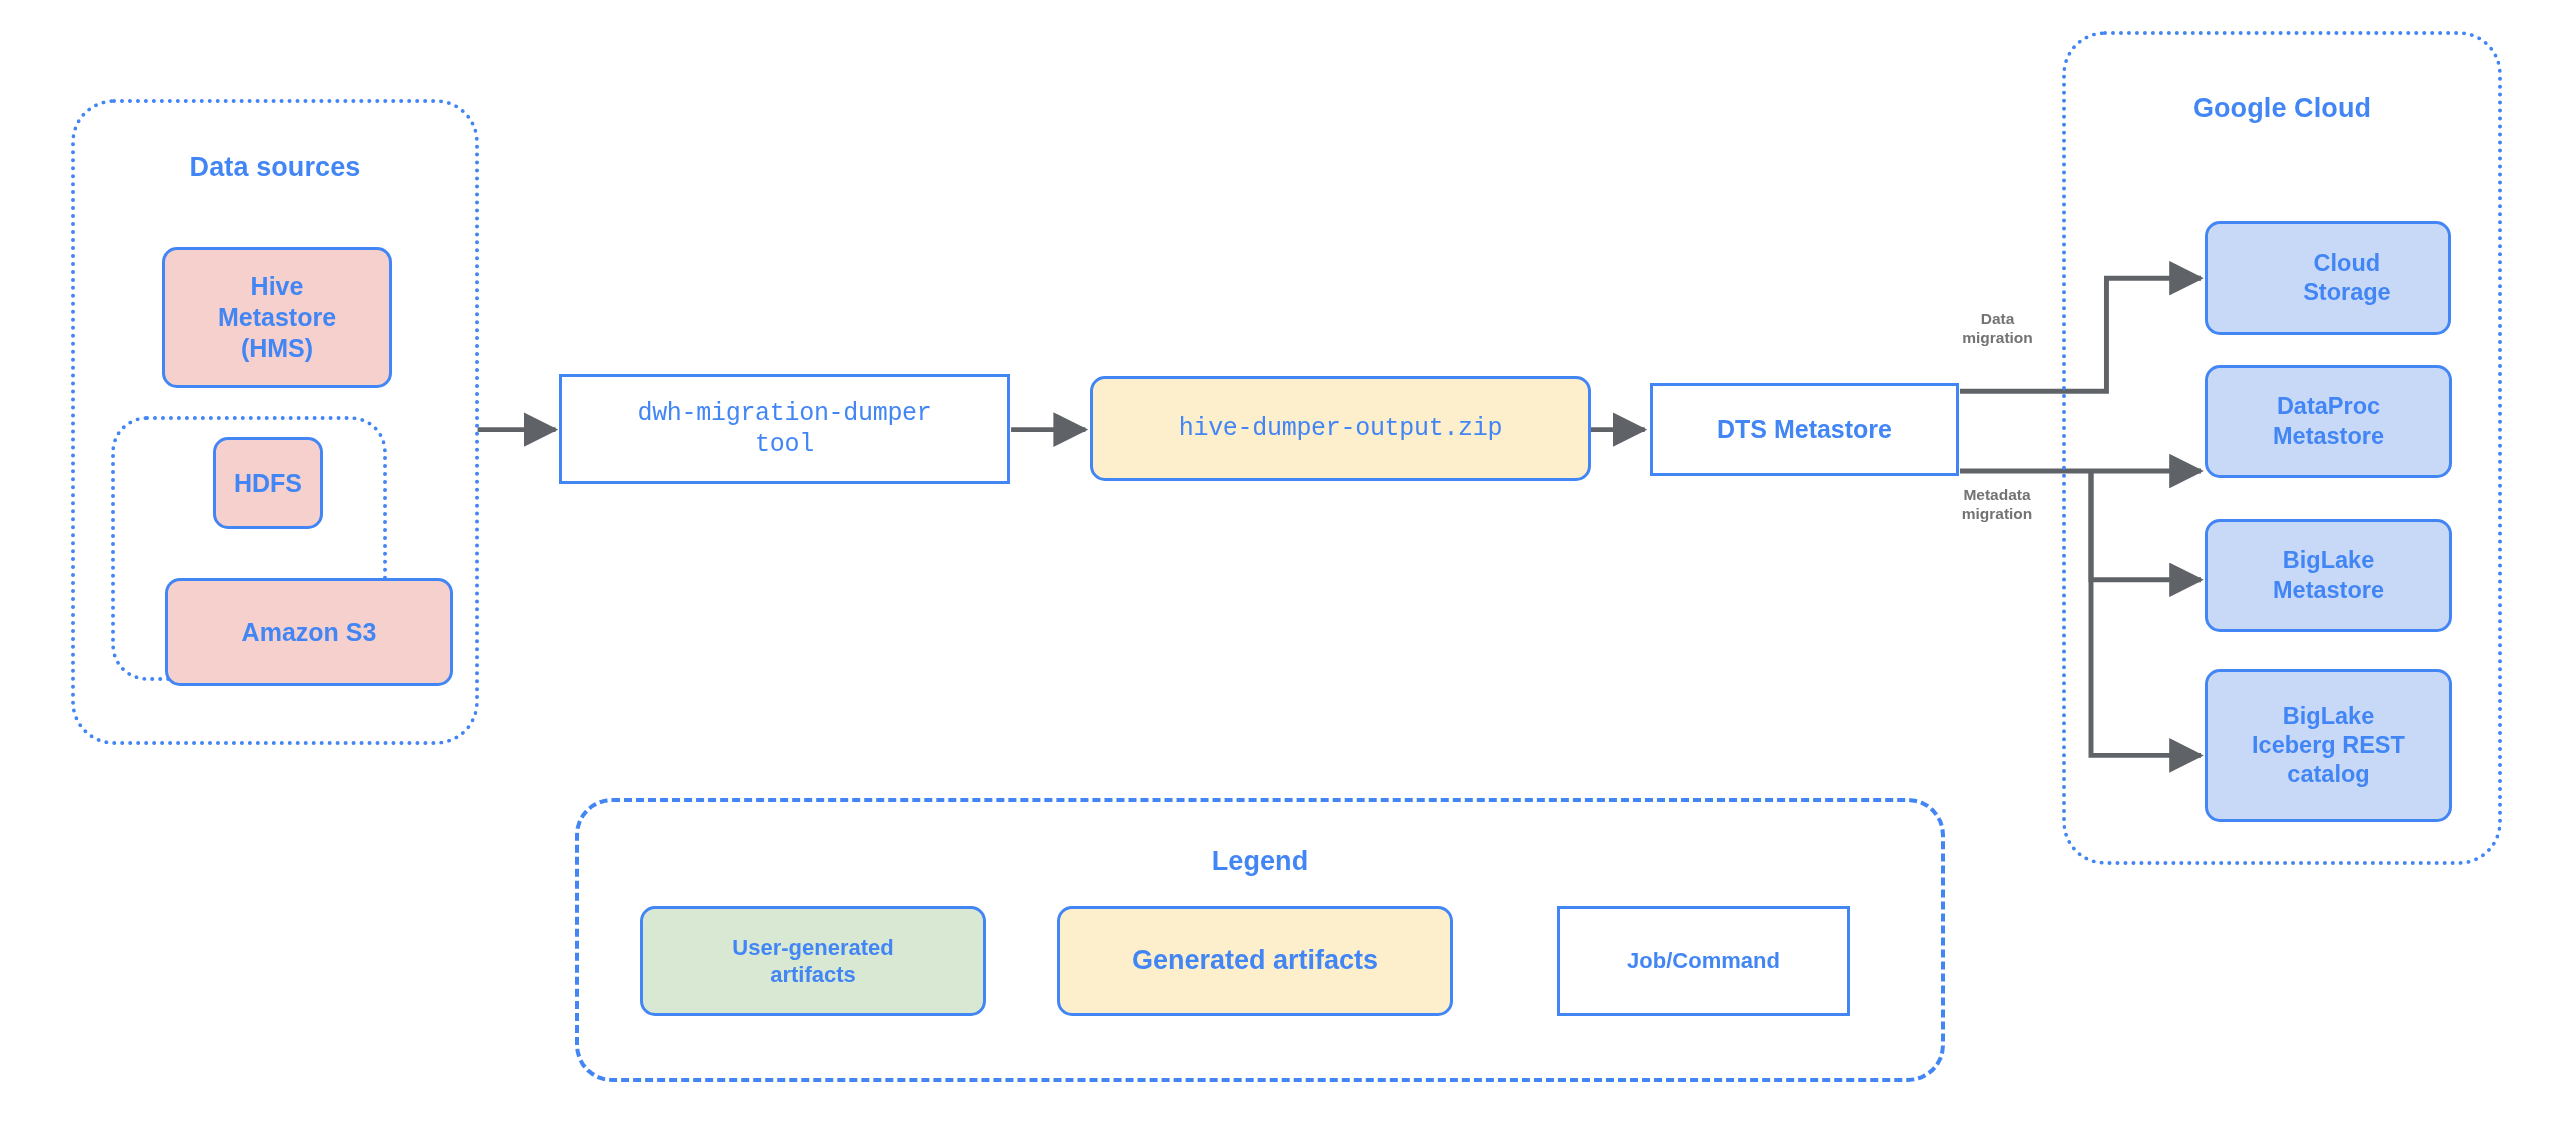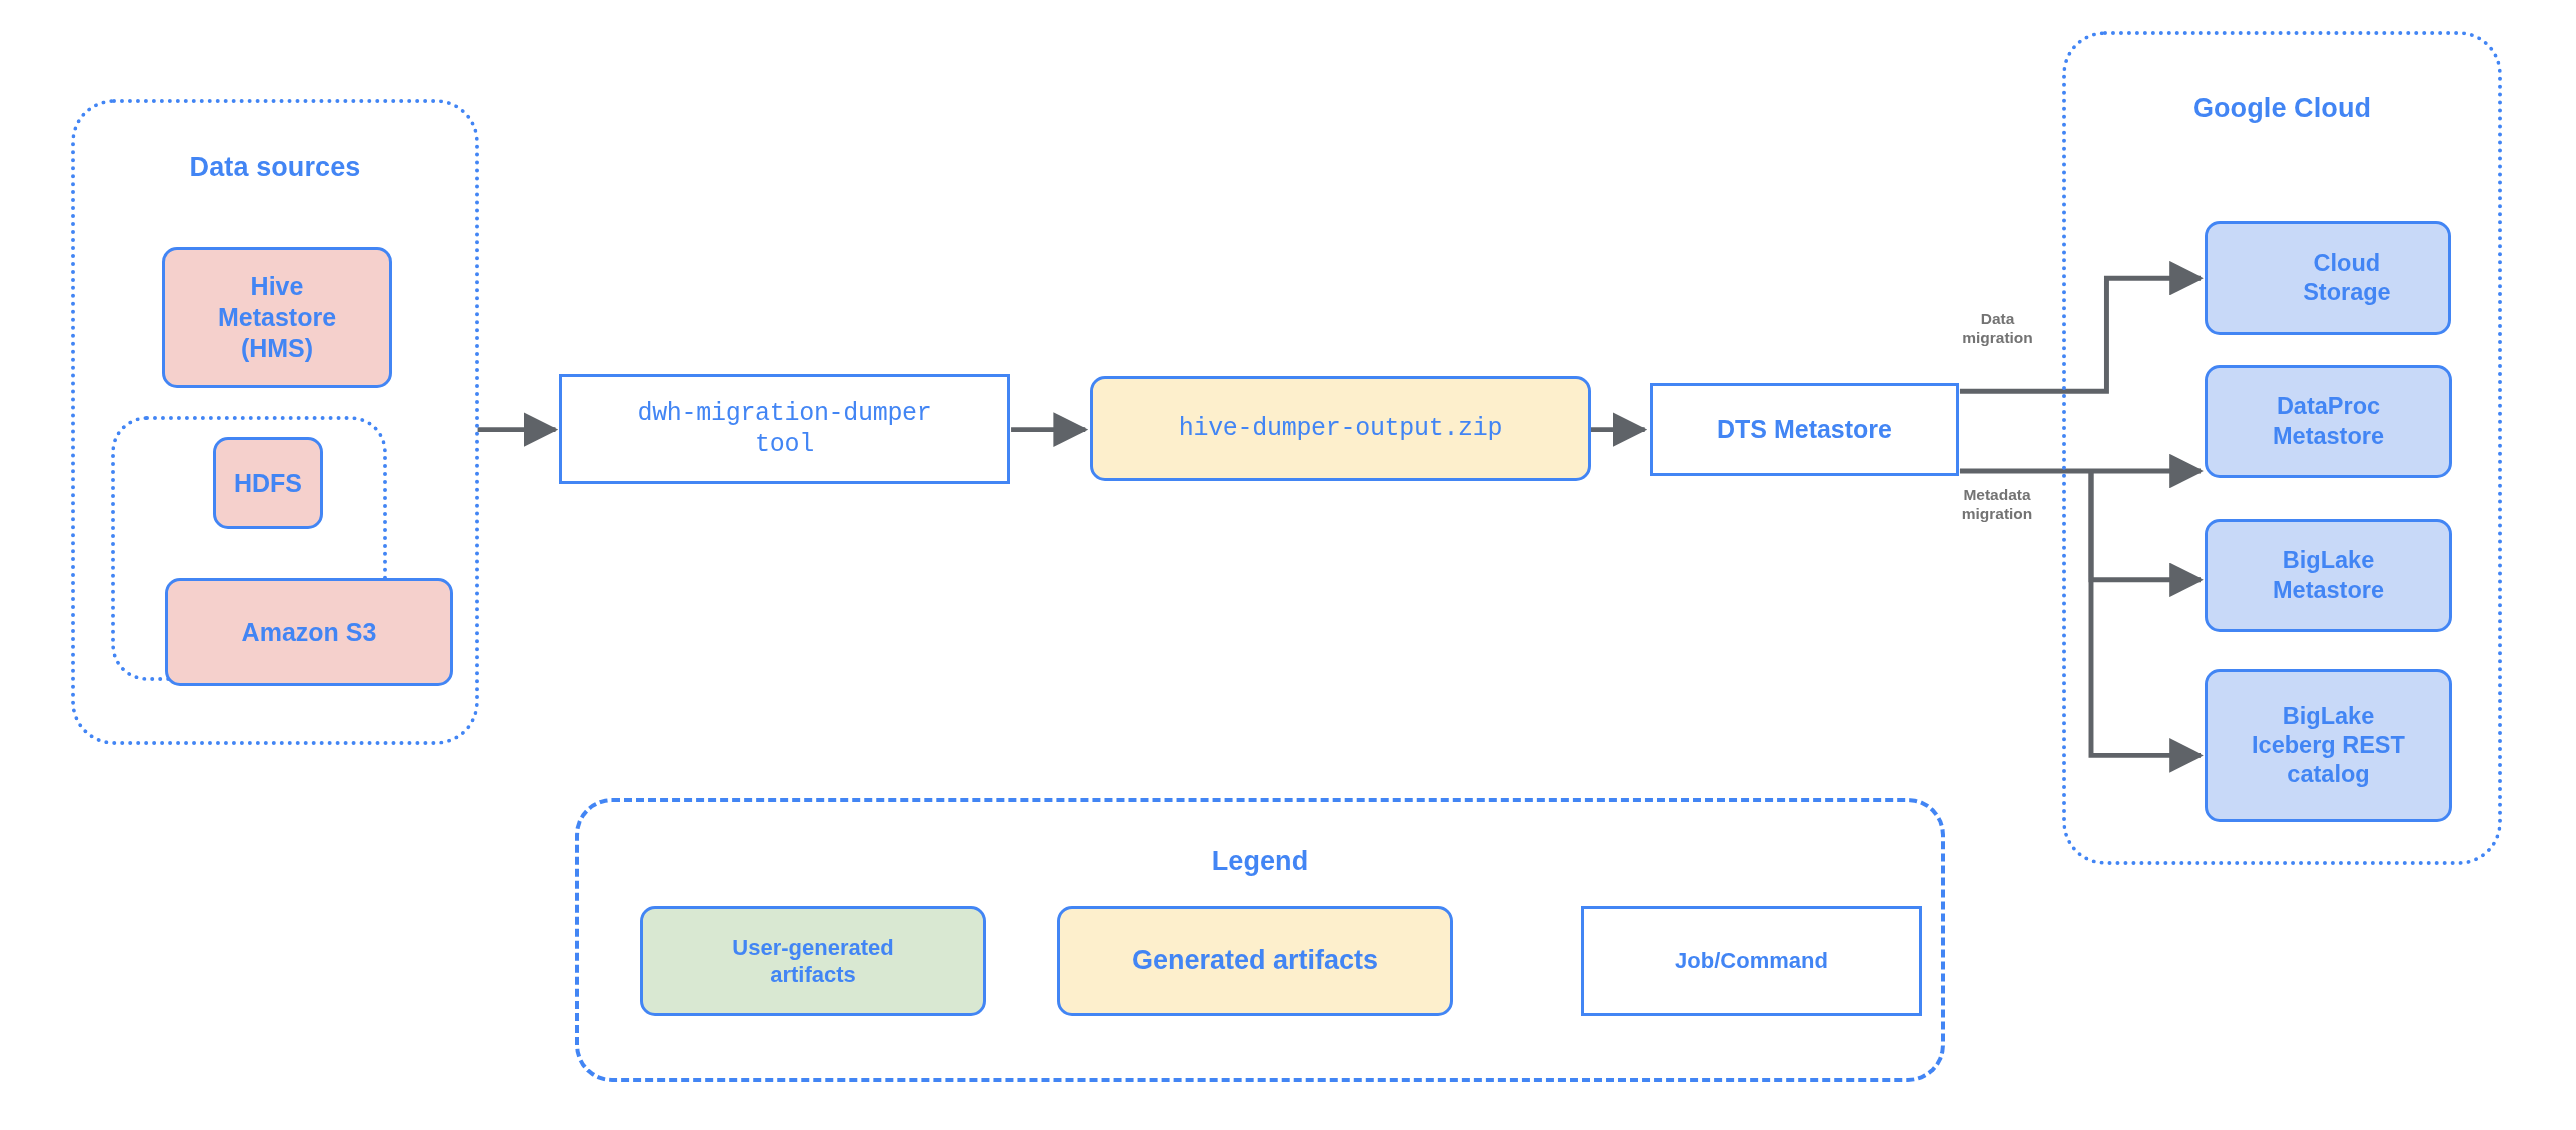--- a/index.html
+++ b/index.html
@@ -158,16 +158,16 @@
 catalog</div>
 
   <div class="abs group-dashed" style="left:575px; top:798px; width:1370px; height:284px;"></div>
   <div class="group-title" style="left:575px; top:846px; width:1370px;">Legend</div>
 
   <div class="abs node rounded green" style="left:640px; top:906px; width:346px; height:110px; font-size:22px; white-space:pre-line;">User-generated
 artifacts</div>
 
   <div class="abs node rounded yellow" style="left:1057px; top:906px; width:396px; height:110px; font-size:27px; white-space:pre-line;">Generated artifacts</div>
 
-  <div class="abs node sharp white" style="left:1557px; top:906px; width:341px; height:110px; font-size:22px; white-space:pre-line;margin-left:24px;">Job/Command</div>
+  <div class="abs node sharp white" style="left:1557px; top:906px; width:293px; height:110px; font-size:22px; white-space:pre-line;">Job/Command</div>
 
 </div>
 
 
 </body></html>

